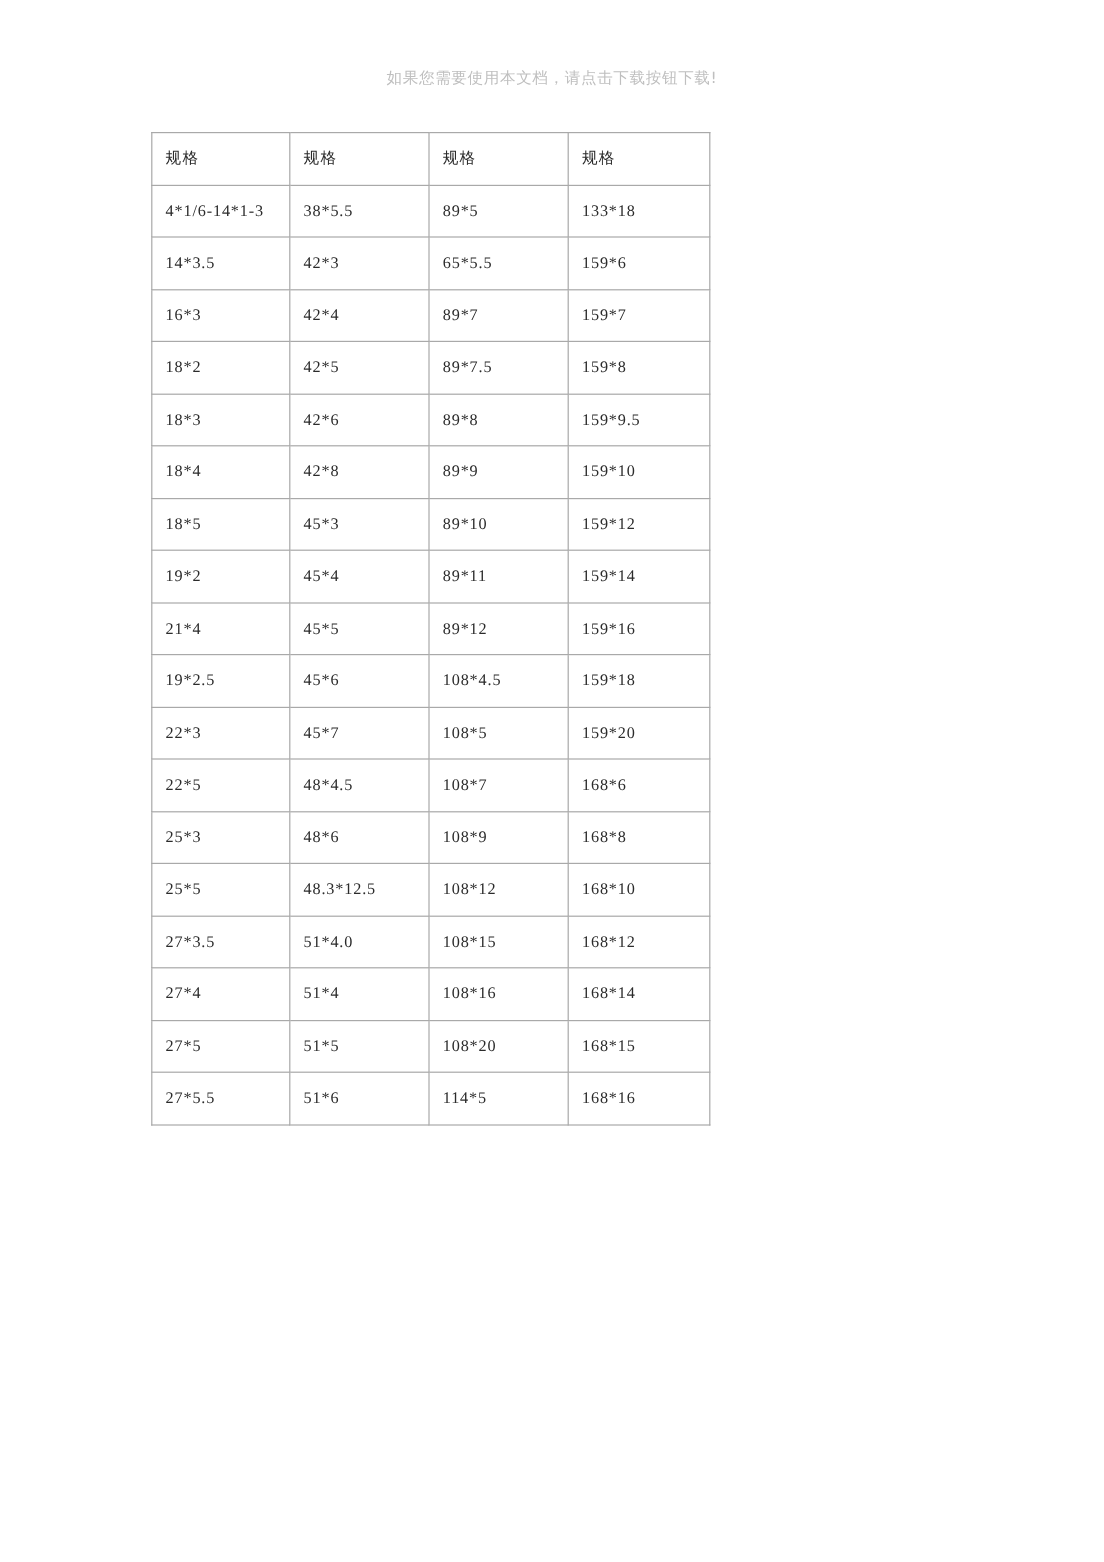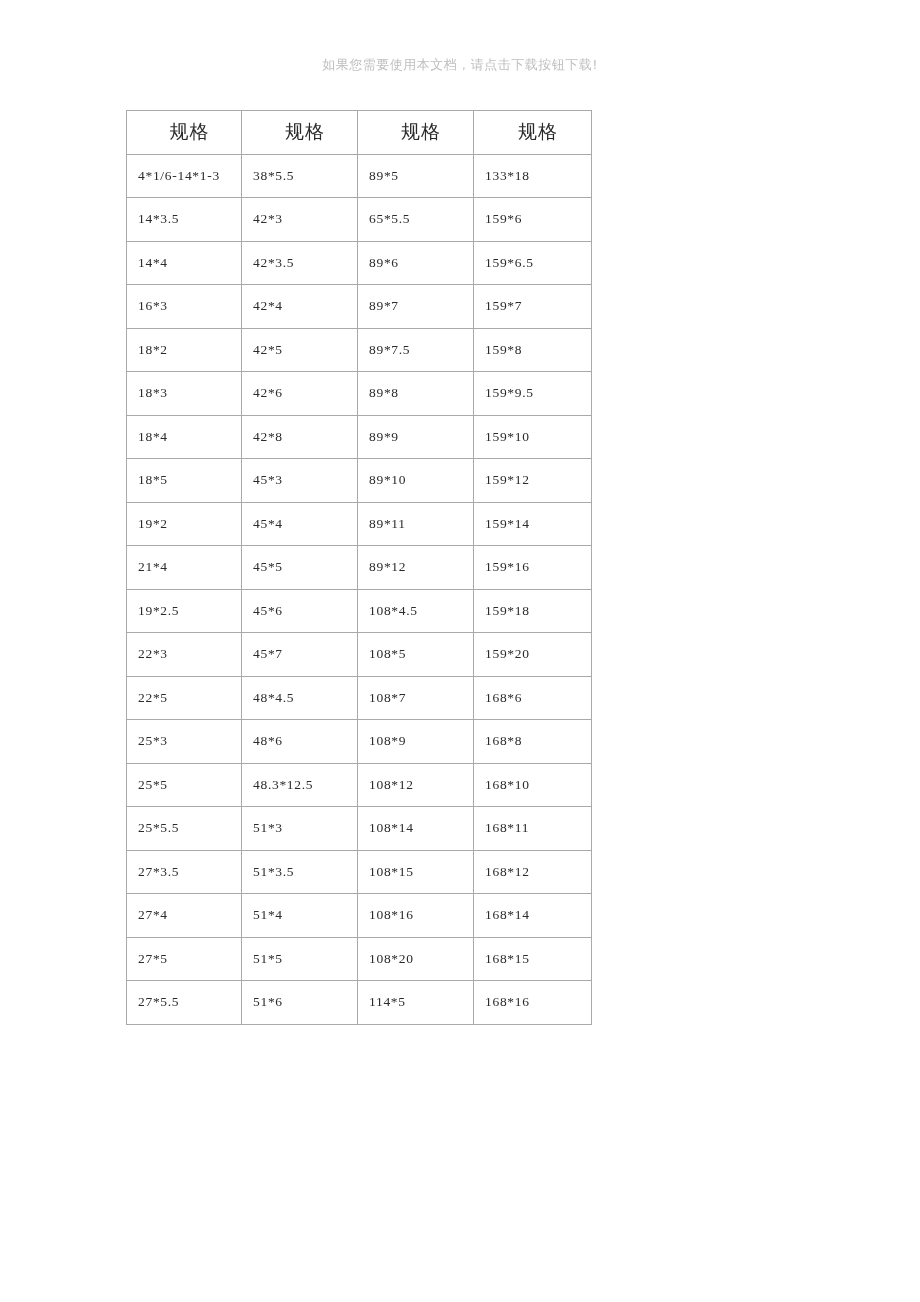--- a/index.html
+++ b/index.html
@@ -55,23 +55,22 @@
     font-weight: normal;
     font-size: 13.5px;
     color: #2b2b2b;
     letter-spacing: 0.7px;
     box-sizing: border-box;
     overflow: hidden;
     white-space: nowrap;
   }
   .spec-table th {
     font-family: Liberation Sans, sans-serif;
-    font-size: 19px;
+    font-size: 13px;
     letter-spacing: 1px;
-    text-align: center;
   }
   .spec-table td {
     font-family: "Liberation Serif", "DejaVu Serif", serif;
   }
 </style>
 </head>
 <body>
 
 <div class="page">
 
@@ -99,26 +98,20 @@
           <td>89*5</td>
           <td>133*18</td>
         </tr>
         <tr>
           <td>14*3.5</td>
           <td>42*3</td>
           <td>65*5.5</td>
           <td>159*6</td>
         </tr>
         <tr>
-          <td>14*4</td>
-          <td>42*3.5</td>
-          <td>89*6</td>
-          <td>159*6.5</td>
-        </tr>
-        <tr>
           <td>16*3</td>
           <td>42*4</td>
           <td>89*7</td>
           <td>159*7</td>
         </tr>
         <tr>
           <td>18*2</td>
           <td>42*5</td>
           <td>89*7.5</td>
           <td>159*8</td>
@@ -177,28 +170,22 @@
           <td>108*9</td>
           <td>168*8</td>
         </tr>
         <tr>
           <td>25*5</td>
           <td>48.3*12.5</td>
           <td>108*12</td>
           <td>168*10</td>
         </tr>
         <tr>
-          <td>25*5.5</td>
-          <td>51*3</td>
-          <td>108*14</td>
-          <td>168*11</td>
-        </tr>
-        <tr>
           <td>27*3.5</td>
-          <td>51*3.5</td>
+          <td>51*4.0</td>
           <td>108*15</td>
           <td>168*12</td>
         </tr>
         <tr>
           <td>27*4</td>
           <td>51*4</td>
           <td>108*16</td>
           <td>168*14</td>
         </tr>
         <tr>

